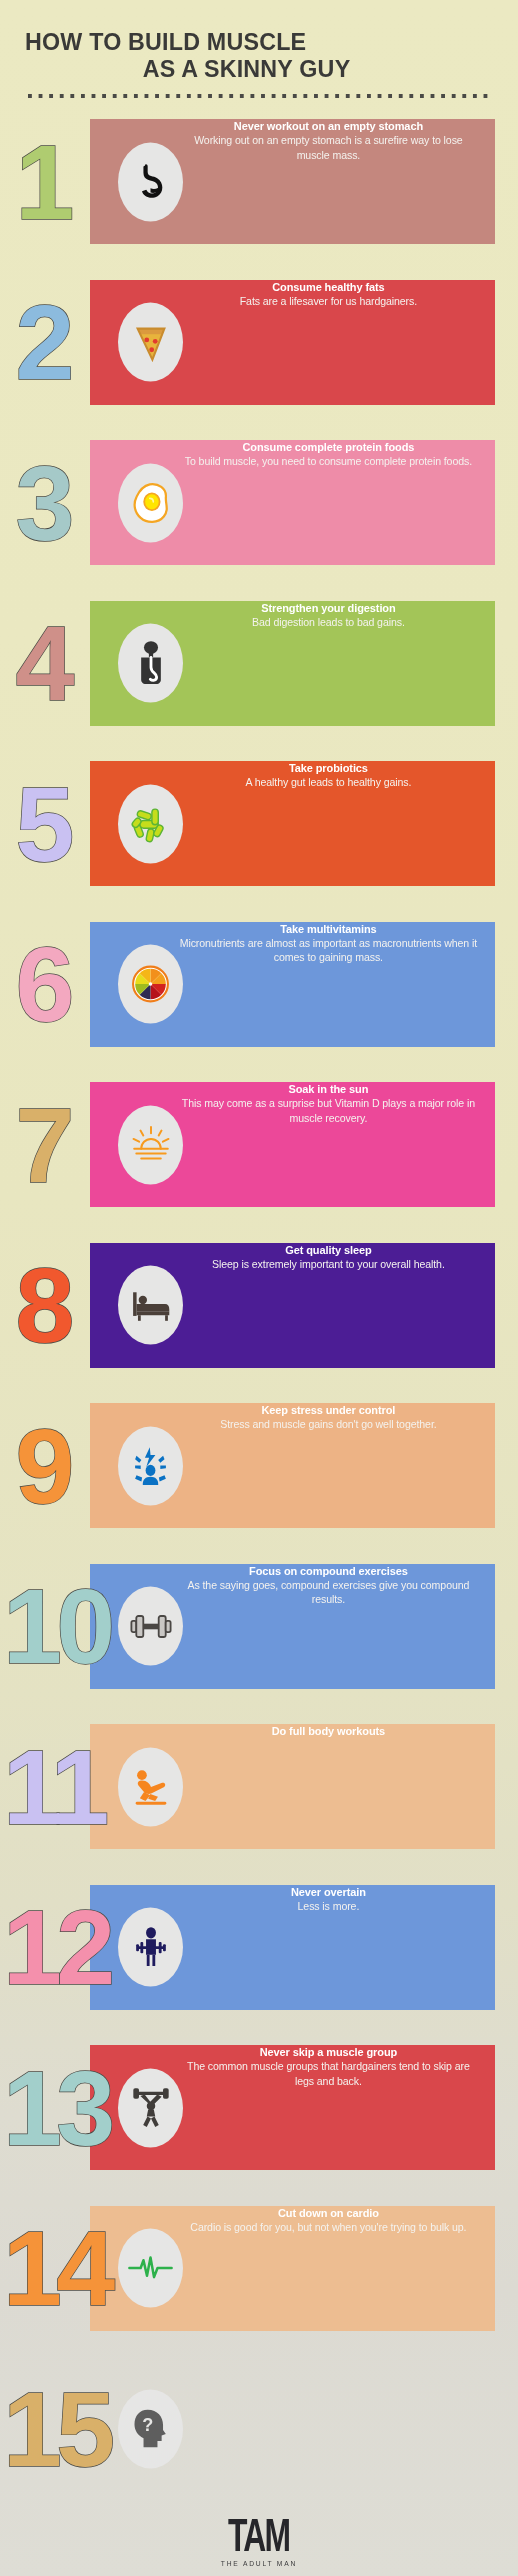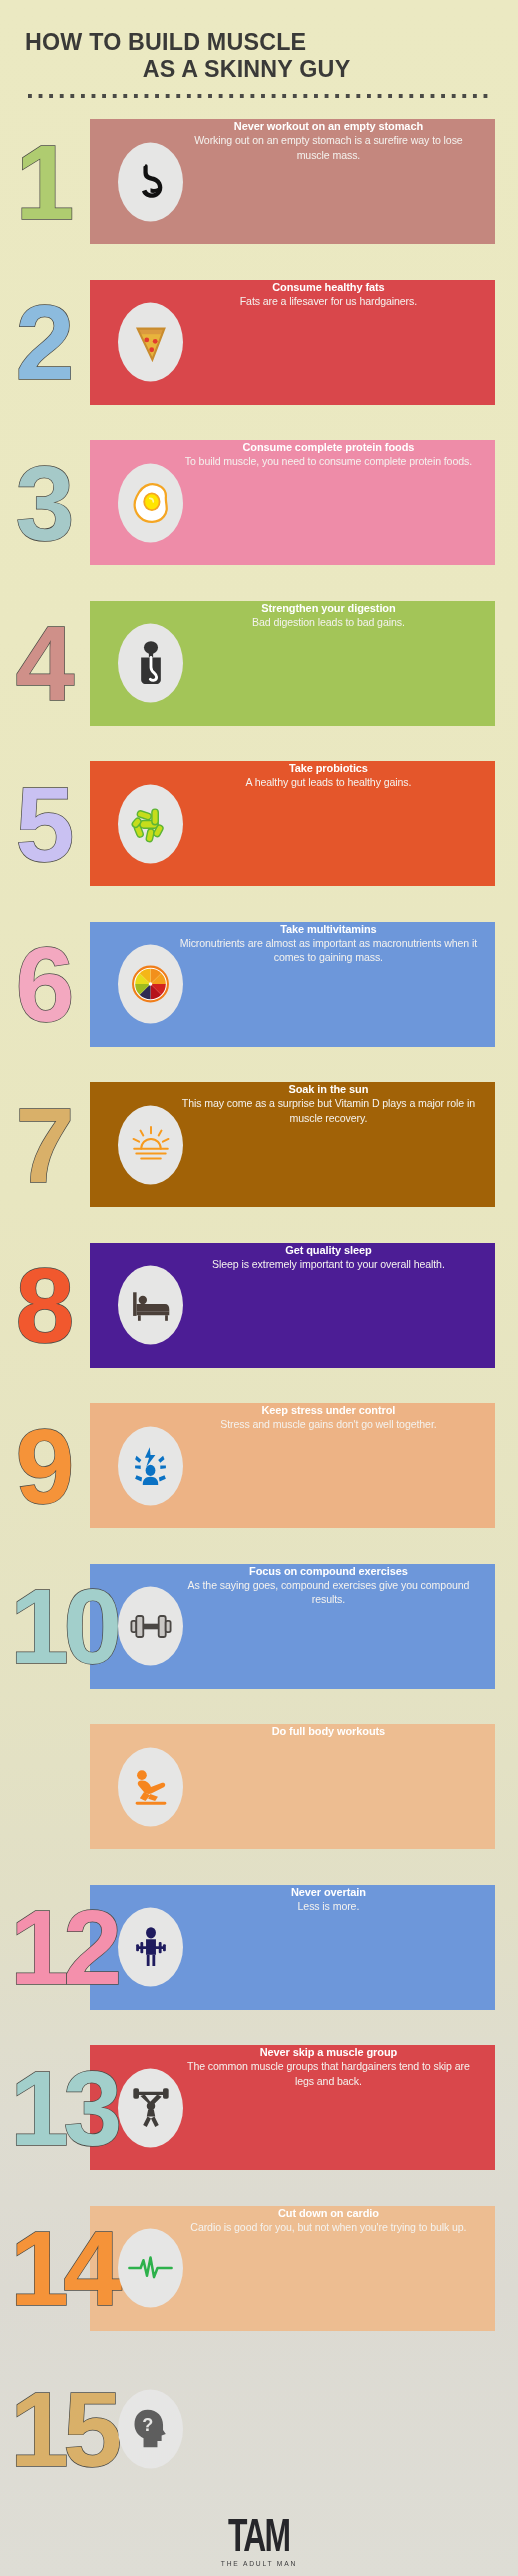--- a/index.html
+++ b/index.html
@@ -88,21 +88,21 @@
     line-height: 0.8;
     font-weight: bold;
     font-family: "Liberation Sans", sans-serif;
     z-index: 4;
     letter-spacing: -5.6px;
     pointer-events: none;
     -webkit-text-stroke: 1.4px #4B4B46;
     paint-order: stroke fill;
     white-space: nowrap;
   }
-  .numeral.wide { left: 10px; }
+  .numeral.wide { left: 3px; }
 
   
   .icon-oval {
     position: absolute;
     left: 118px;
     top: 50%;
     transform: translateY(-50%);
     width: 65px;
     height: 79px;
     border-radius: 50%;
@@ -281,21 +281,21 @@
       <path d="M0 0 L0 22 A22 22 0 0 1 -15.6 15.6 Z" fill="#2E2A52"></path>
       <path d="M0 0 L-15.6 15.6 A22 22 0 0 1 -22 0 Z" fill="#9FBB1F"></path>
       <path d="M0 0 L-22 0 A22 22 0 0 1 -15.6 -15.6 Z" fill="#E8DC1B"></path>
       <path d="M0 0 L-15.6 -15.6 A22 22 0 0 1 0 -22 Z" fill="#F5B617"></path>
       <circle cx="0" cy="0" r="2.6" fill="#FFF"></circle>
     </g>
   </svg>
       </div>
   </div>
     <div class="tip">
-    <div class="band" style="background:#a16207;">
+    <div class="band" style="background:#ec4899;">
       <div class="text-col">
         <div class="tip-title">Soak in the sun</div>
         <div class="tip-desc">This may come as a surprise but Vitamin D plays a major role in muscle recovery.</div>
       </div>
     </div>
     <div class="numeral" style="color:#D9B069;">7</div>
     <div class="icon-oval">
         <svg width="42" height="38" viewBox="0 0 60 54">
     <g stroke="#F79A1E" stroke-width="2.8" stroke-linecap="round" fill="none">
       <line x1="30" y1="2" x2="30" y2="11"></line>
@@ -373,20 +373,21 @@
     <rect x="20" y="16" width="22" height="8" fill="#4A4744"></rect>
   </svg>
       </div>
   </div>
     <div class="tip">
     <div class="band" style="background:#EDBD91;">
       <div class="text-col">
         <div class="tip-title">Do full body workouts</div>
       </div>
     </div>
+    <div class="numeral wide" style="color:#C9C1F2;">11</div>
     <div class="icon-oval">
         <svg width="42" height="39" viewBox="0 0 60 56">
     <g fill="#F6861F">
       <circle cx="17" cy="11" r="7"></circle>
       <path d="M14 19 C22 17 28 22 30 28 L46 22 C50 21 52 25 49 28 L31 37 C27 39 22 38 19 34 L12 26 C10 23 11 20 14 19 Z"></path>
       <path d="M20 35 L29 40 L22 48 L14 44 Z"></path>
       <path d="M29 38 L40 42 L36 48 L26 45 Z"></path>
     </g>
     <rect x="8" y="49" width="44" height="4.5" rx="2" fill="#F6861F"></rect>
   </svg>

